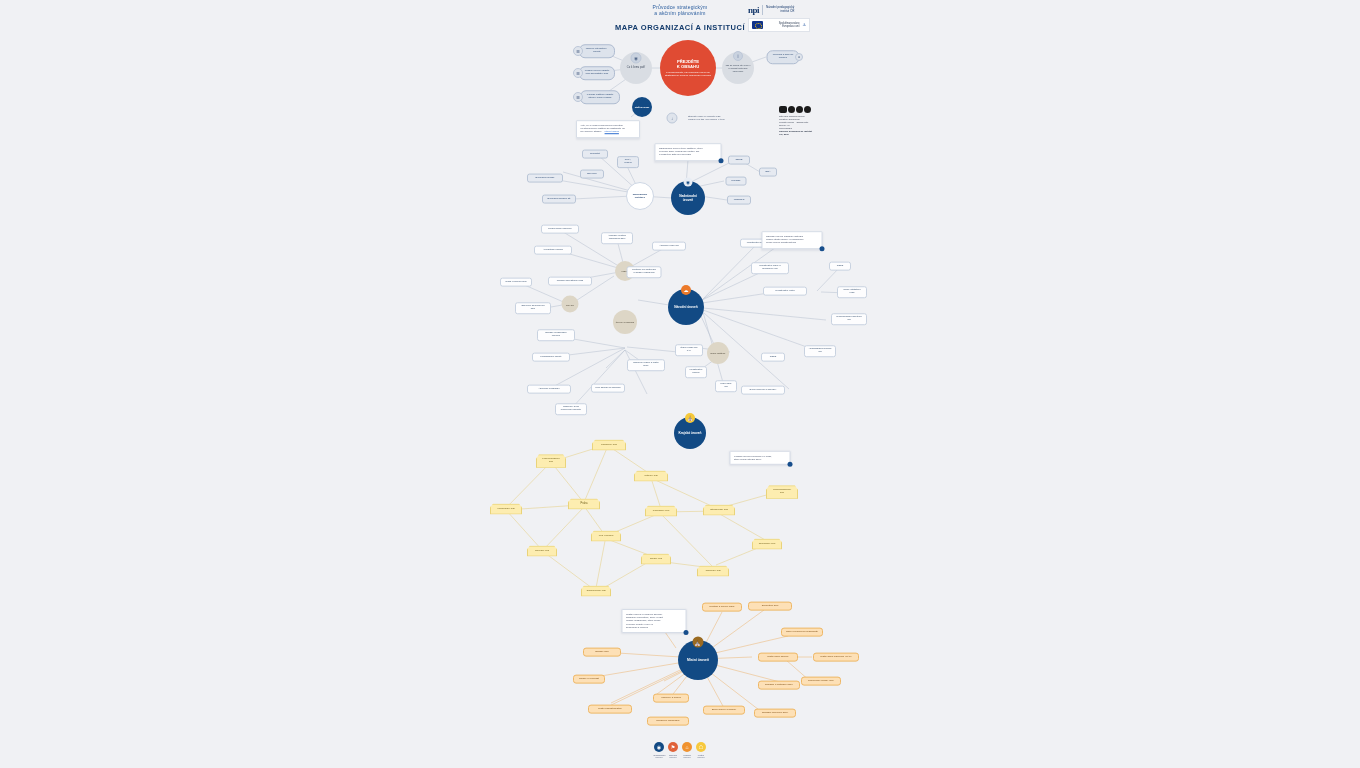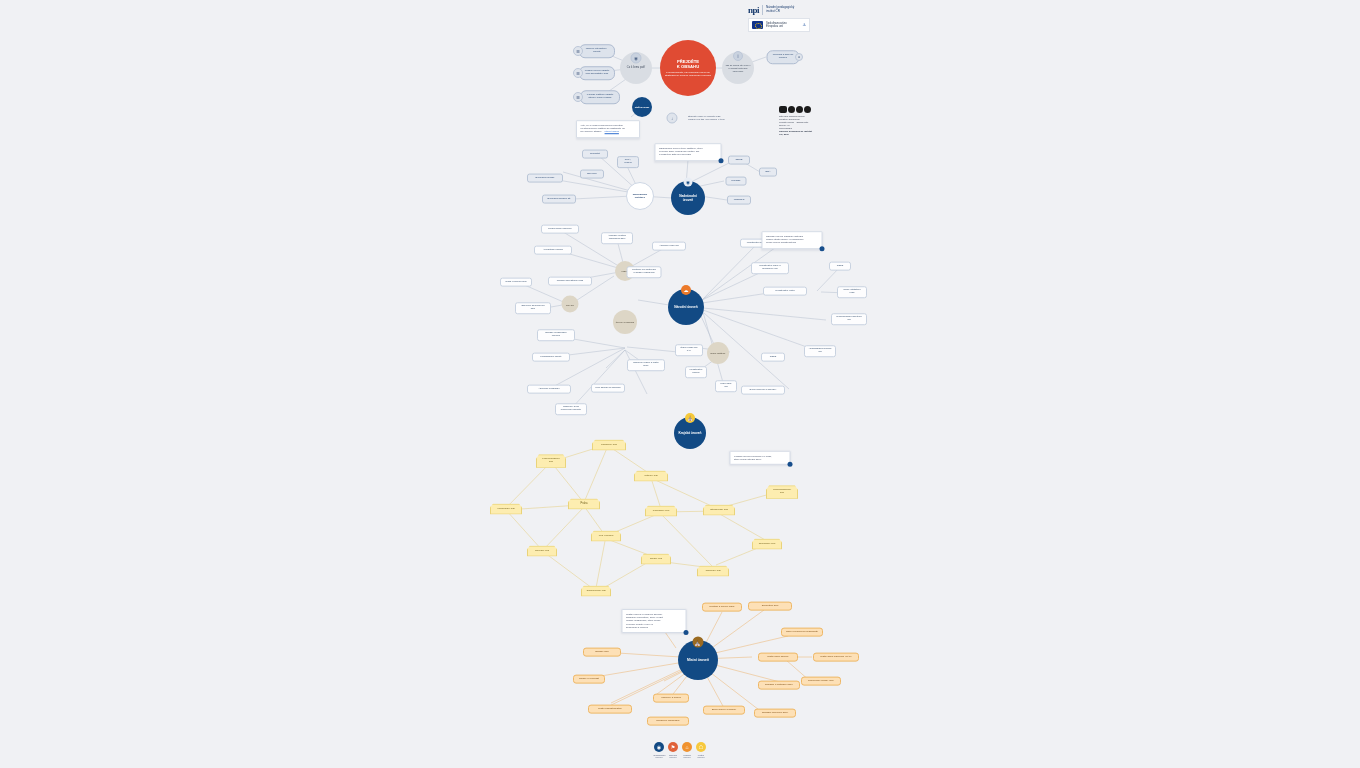--- a/index.html
+++ b/index.html
@@ -10,21 +10,21 @@
     font-family:"Liberation Sans","DejaVu Sans",sans-serif;
     color:#1c3f6e;
   }
   #stage{position:relative;width:1360px;height:768px;}
   svg.edges{position:absolute;left:0;top:0;width:1360px;height:768px;pointer-events:none;}
 
   
   .hdr{position:absolute;left:0;top:4px;width:1360px;text-align:center;}
   .hdr .sub{font-size:5px;line-height:6px;color:#2a5d9e;letter-spacing:.2px;}
   .hdr .main{margin-top:7px;font-size:7.5px;font-weight:bold;letter-spacing:.5px;color:#123a6b;}
-  .logo{position:absolute;left:748px;top:5px;width:62px;}
+  .logo{position:absolute;left:748px;top:5px;width:62px;text-align:right;}
   .logo .row1{display:flex;align-items:center;gap:3px;}
   .logo .npi{font-family:"Liberation Serif",serif;font-weight:bold;font-size:9px;color:#16396c;letter-spacing:-.5px;}
   .logo .bar{width:1px;height:10px;background:#b9c4d4;}
   .logo .lg-txt{font-size:3px;line-height:3.6px;color:#16396c;}
   .eu{margin-top:3px;background:#fff;border:1px solid #dfe3ea;padding:2px 3px;display:flex;align-items:center;gap:3px;}
   .eu .flag{width:11px;height:7.5px;background:#10338c;border-radius:1px;position:relative;flex:none;}
   .eu .flag::after{content:"";position:absolute;left:3px;top:2px;width:5px;height:3.5px;
     border-radius:50%;border:.6px dotted #ffcc00;}
   .eu .eu-txt{font-size:2.6px;line-height:3px;color:#2b3a52;flex:1;}
   .eu .eu-mark{font-size:4px;color:#3766ab;}
@@ -181,20 +181,27 @@
           <path d="M697,663 L670,698"></path>
         <path d="M698,664 L664,681"></path>
           <path d="M698,664 L657,694"></path>
         <path d="M784,657 L812,657"></path>
           <path d="M786,660 L810,681"></path>
         <path d="M676,648 L665,632"></path>
       </g>
     </g>
   </svg>
 
+  <div class="hdr">
+    <div class="sub">
+      <div>Průvodce strategickým</div>
+      <div>a akčním plánováním</div>
+    </div>
+    <div class="main">MAPA ORGANIZACÍ A INSTITUCÍ</div>
+  </div>
 
   <div class="logo">
     <div class="row1">
       <span class="npi">npi</span>
       <span class="bar"></span>
       <span class="lg-txt">
         <span style="display:block">Národní pedagogický</span>
         <span style="display:block">institut ČR</span>
       </span>
     </div>

